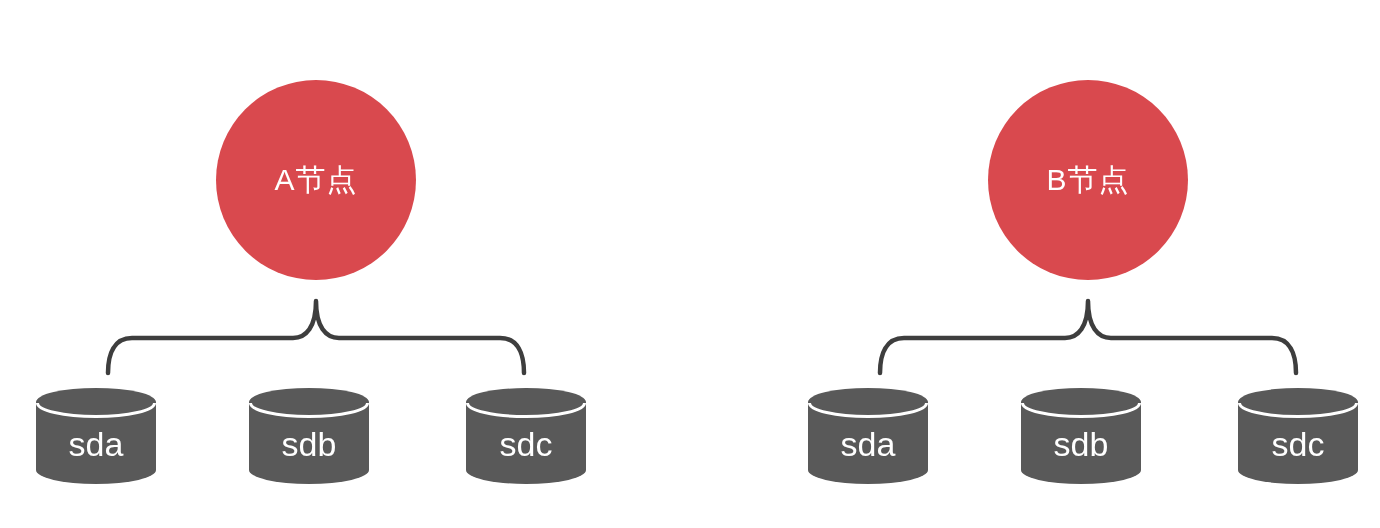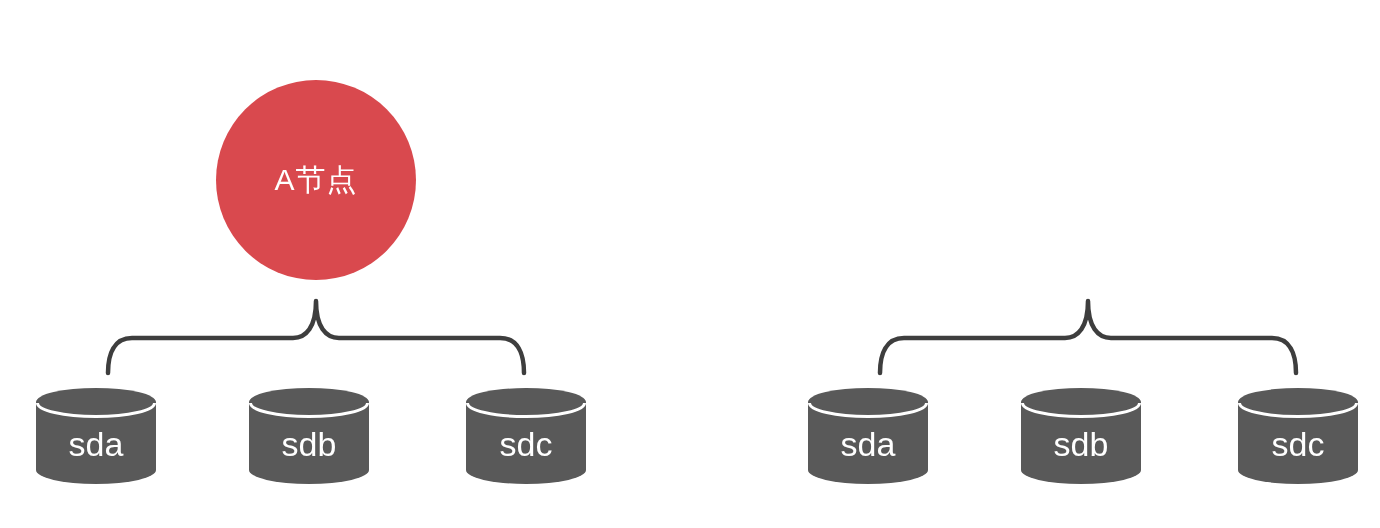--- a/index.html
+++ b/index.html
@@ -116,20 +116,26 @@
     <div class="disk disk-3">
       <svg viewBox="0 0 120 96">
         <path d="M0,14 A60,14 0 0 1 120,14 L120,82 A60,14 0 0 1 0,82 Z" fill="#595959"></path>
         <path d="M1.5,15 A58.5,13.5 0 0 0 118.5,15" fill="none" stroke-width="3" stroke="#ffffff"></path>
       </svg>
       <span class="disk-label">sdc</span>
     </div>
   </section>
 
   <section class="node-group group-b">
+    <div class="node-circle">
+      <svg viewBox="0 0 200 200">
+        <circle cx="100" cy="100" r="100" fill="#d9494e"></circle>
+      </svg>
+      <span class="node-label">B节点</span>
+    </div>
 
     <svg class="brace" viewBox="0 0 550 84">
       <path d="M 72 79 C 72 60, 78 44, 96 44 L 257 44 C 270 44, 280 33, 280 7 C 280 33, 290 44, 303 44 L 464 44 C 482 44, 488 60, 488 79" fill="none" stroke-width="4.5" stroke-linecap="round" stroke-linejoin="round" stroke="#3e3e3e"></path>
     </svg>
 
     <div class="disk disk-1">
       <svg viewBox="0 0 120 96">
         <path d="M0,14 A60,14 0 0 1 120,14 L120,82 A60,14 0 0 1 0,82 Z" fill="#595959"></path>
         <path d="M1.5,15 A58.5,13.5 0 0 0 118.5,15" fill="none" stroke-width="3" stroke="#ffffff"></path>
       </svg>

